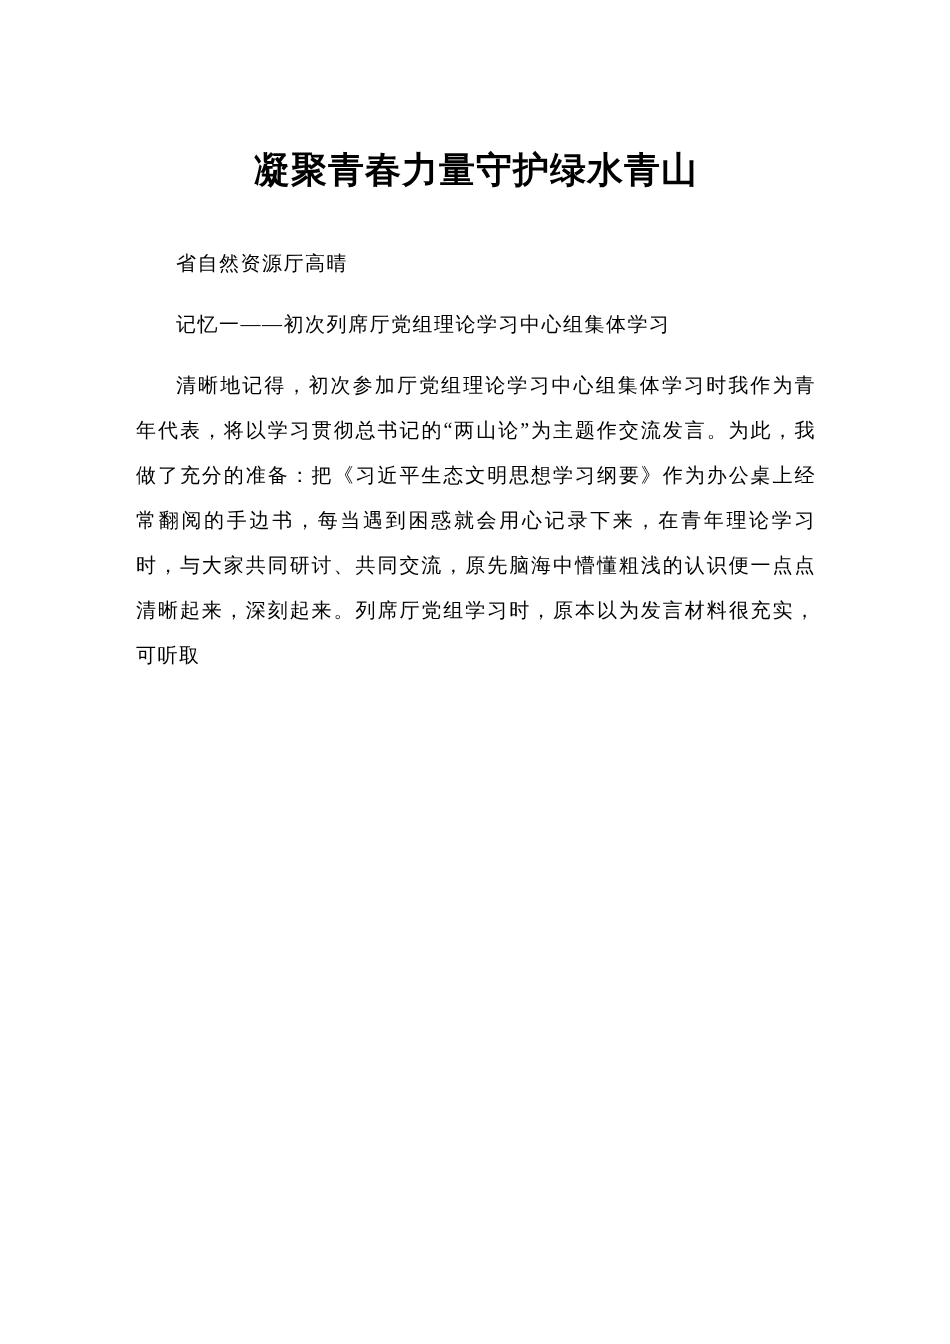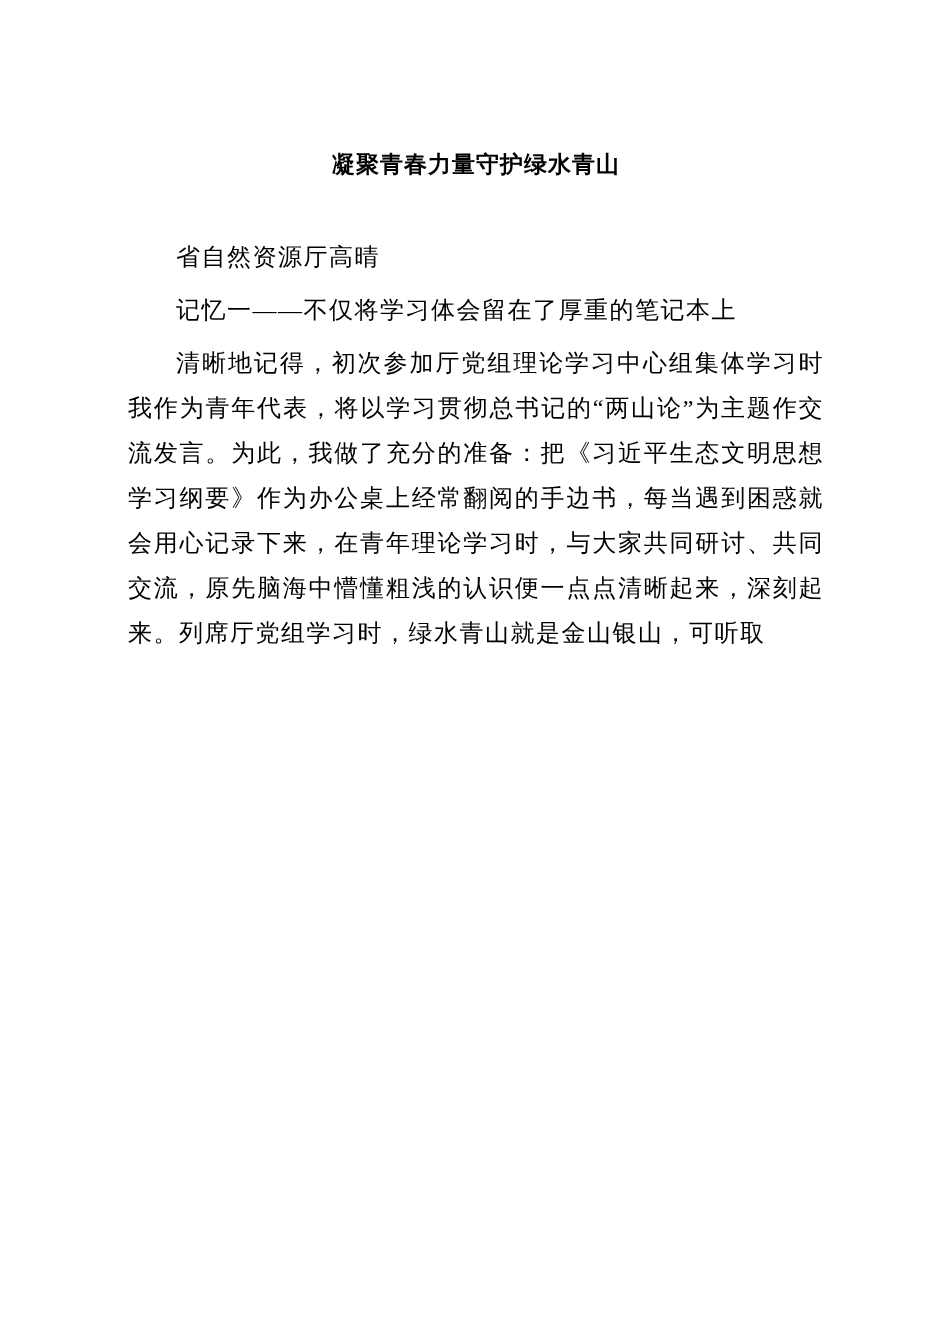--- a/index.html
+++ b/index.html
@@ -16,45 +16,45 @@
   }
   .page {
     position: relative;
     width: 950px;
     height: 1344px;
     background: #ffffff;
     padding: 138px 118px 0 120px;
     overflow: hidden;
   }
   .doc-title {
-    margin: 5px 0 50px 0;
+    margin: 11px 0 50px 0;
     text-align: center;
     font-family: "Liberation Sans", "DejaVu Sans", sans-serif;
     font-weight: 700;
-    font-size: 23px;
+    font-size: 36px;
     line-height: 42px;
     letter-spacing: 1px;
     color: #000000;
   }
   .doc-body p {
-    margin: 8px;
-    font-size: 24px;
+    margin: 16px;
+    font-size: 20px;
     line-height: 45px;
     text-align: justify;
     text-justify: inter-ideograph;
     text-indent: 2em;
     letter-spacing: 1.5px;
     word-break: break-all;
     color: #000000;
   }
 </style>
 </head>
 <body>
 
 <div class="page">
   <h1 class="doc-title">凝聚青春力量守护绿水青山</h1>
 
   <div class="doc-body">
     <p>省自然资源厅高晴</p>
-    <p>记忆一——不仅将学习体会留在了厚重的笔记本上</p>
-    <p>清晰地记得，初次参加厅党组理论学习中心组集体学习时我作为青年代表，将以学习贯彻总书记的“两山论”为主题作交流发言。为此，我做了充分的准备：把《习近平生态文明思想学习纲要》作为办公桌上经常翻阅的手边书，每当遇到困惑就会用心记录下来，在青年理论学习时，与大家共同研讨、共同交流，原先脑海中懵懂粗浅的认识便一点点清晰起来，深刻起来。列席厅党组学习时，绿水青山就是金山银山，可听取</p>
+    <p>记忆一——初次列席厅党组理论学习中心组集体学习</p>
+    <p>清晰地记得，初次参加厅党组理论学习中心组集体学习时我作为青年代表，将以学习贯彻总书记的“两山论”为主题作交流发言。为此，我做了充分的准备：把《习近平生态文明思想学习纲要》作为办公桌上经常翻阅的手边书，每当遇到困惑就会用心记录下来，在青年理论学习时，与大家共同研讨、共同交流，原先脑海中懵懂粗浅的认识便一点点清晰起来，深刻起来。列席厅党组学习时，原本以为发言材料很充实，可听取</p>
   </div>
 </div>
 
 </body></html>

